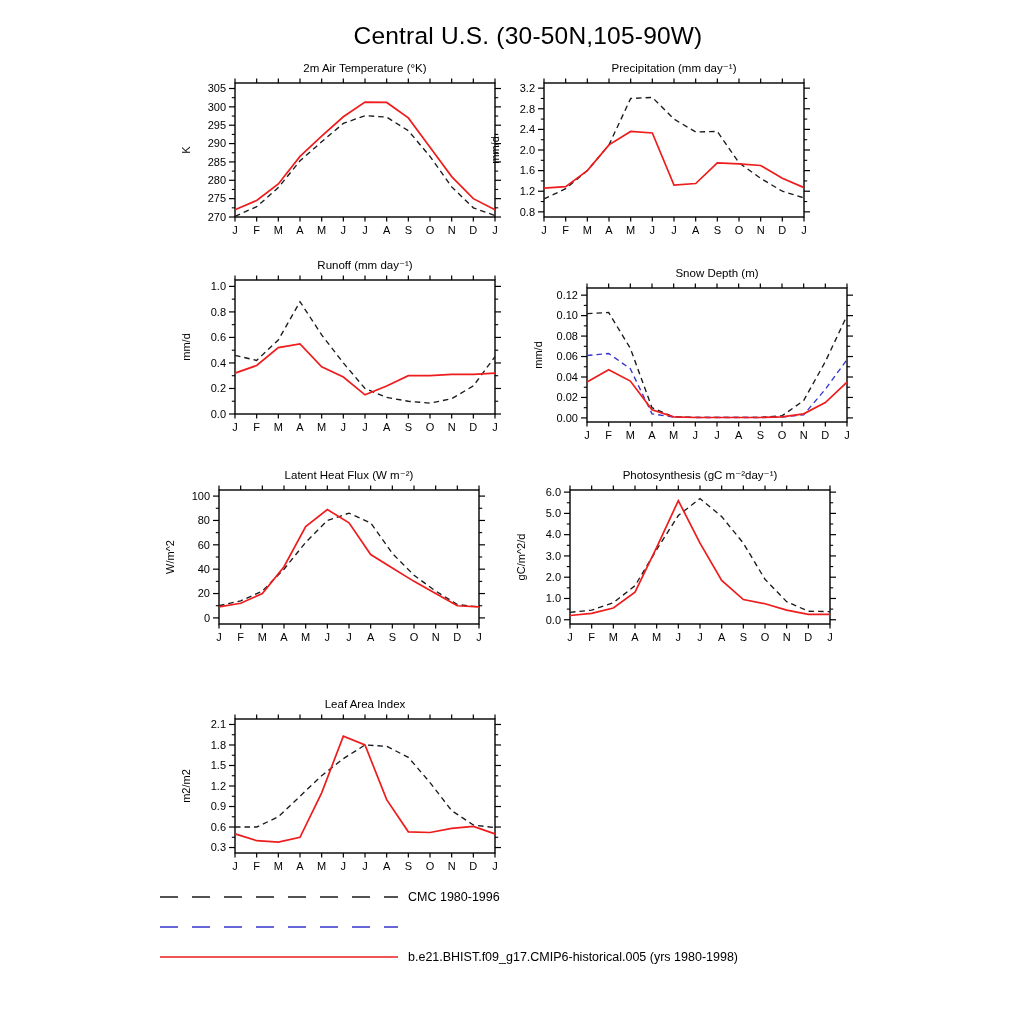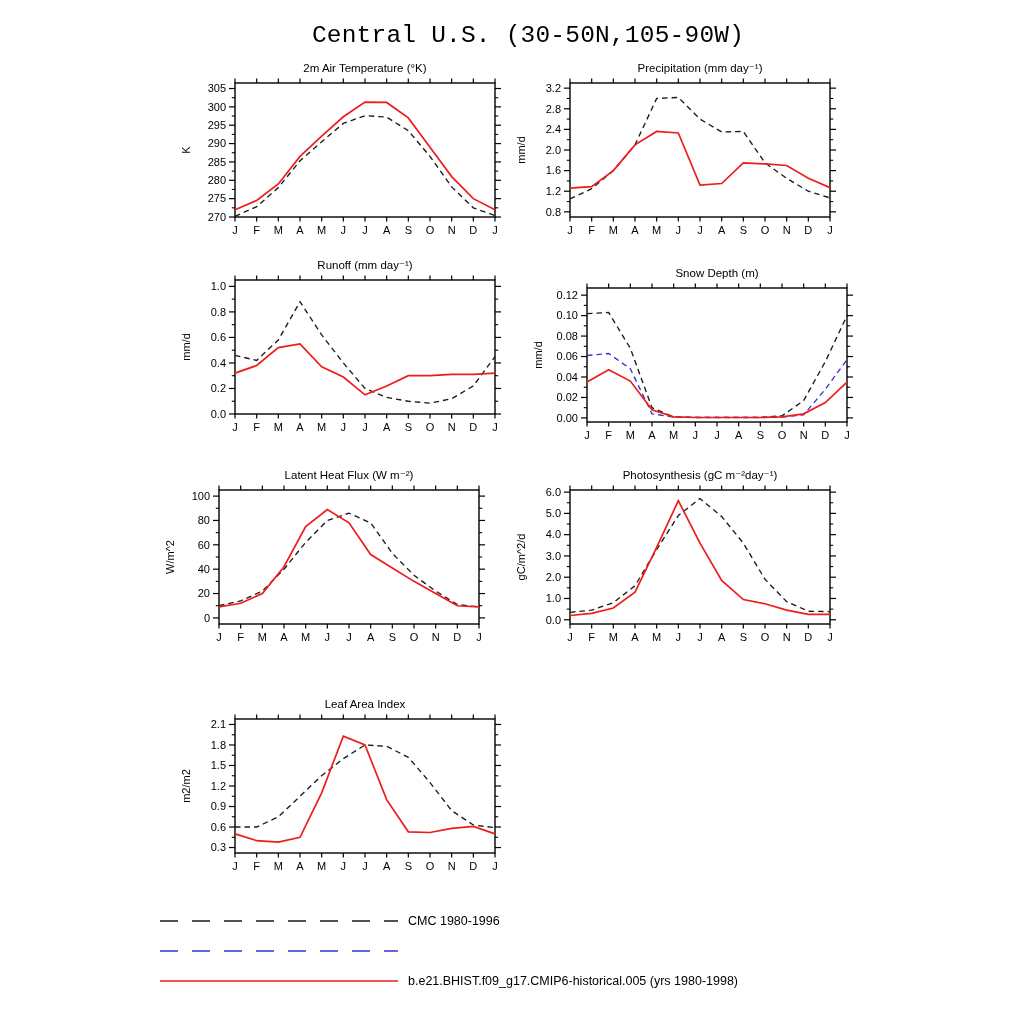--- a/index.html
+++ b/index.html
@@ -1,22 +1,22 @@
 <!DOCTYPE html>
 <html><head>
 <meta charset="utf-8">
 <style>
   html,body{margin:0;padding:0;background:#ffffff;}
   .page{position:relative;width:1024px;height:1024px;background:#ffffff;overflow:hidden;
         font-family:"Liberation Sans","DejaVu Sans",sans-serif;color:#000;}
   .main-title{position:absolute;top:22px;left:528px;transform:translateX(-50%);
-              font-size:24.5px;letter-spacing:0.2px;white-space:nowrap;font-family:Liberation Mono, monospace;}
+              font-size:24.5px;letter-spacing:0.2px;white-space:nowrap;}
   .chart{position:absolute;width:345px;height:205px;}
   .chart svg{display:block;}
-  .legend{position:absolute;left:160px;top:906px;}
+  .legend{position:absolute;left:160px;top:882px;}
   .legend-row{display:flex;align-items:center;height:30px;}
   .legend-label{font-size:12.5px;margin-left:8px;white-space:nowrap;}
 </style>
 </head>
 <body>
 
 <div class="page">
 
   <div class="main-title">Central U.S. (30-50N,105-90W)</div>
 
@@ -99,21 +99,21 @@
         <line x1="75" y1="79.3972602739726" x2="71.8" y2="79.3972602739726" stroke="#000000" stroke-width="1.1"></line>
         <line x1="335" y1="79.3972602739726" x2="338.2" y2="79.3972602739726" stroke="#000000" stroke-width="1.1"></line>
         <line x1="75" y1="61.04109589041096" x2="71.8" y2="61.04109589041096" stroke="#000000" stroke-width="1.1"></line>
         <line x1="335" y1="61.04109589041096" x2="338.2" y2="61.04109589041096" stroke="#000000" stroke-width="1.1"></line>
         <line x1="75" y1="42.68493150684931" x2="71.8" y2="42.68493150684931" stroke="#000000" stroke-width="1.1"></line>
         <line x1="335" y1="42.68493150684931" x2="338.2" y2="42.68493150684931" stroke="#000000" stroke-width="1.1"></line>
         <polyline points="75.00,161.27 96.67,151.72 118.33,132.63 140.00,105.83 161.67,86.74 183.33,68.38 205.00,60.67 226.67,62.14 248.33,75.73 270.00,101.42 291.67,131.90 313.33,152.82 335.00,160.53" fill="none" stroke="#1a1a1a" stroke-width="1.35" stroke-dasharray="5.5 4"></polyline>
         <polyline points="75.00,154.66 96.67,145.48 118.33,128.96 140.00,101.42 161.67,81.23 183.33,61.78 205.00,47.09 226.67,47.46 248.33,62.88 270.00,92.25 291.67,121.62 313.33,143.64 335.00,154.66" fill="none" stroke="#ee1c1c" stroke-width="1.7"></polyline>
       </svg>
   </div>
-  <div class="chart" style="left:495px;top:55px">
+  <div class="chart" style="left:469px;top:55px">
     <svg width="345" height="205" viewBox="0 0 345 205">
         <text x="205" y="17" text-anchor="middle" font-size="11.5" fill="#000000">Precipitation (mm day⁻¹)</text>
         <text x="30" y="95" text-anchor="middle" font-size="11" fill="#000000" transform="rotate(-90 30 95)">mm/d</text>
         <rect x="75" y="28" width="260" height="134" fill="none" stroke="#000000" stroke-width="1.4"></rect>
         <line x1="75" y1="162" x2="75" y2="166.5" stroke="#000000" stroke-width="1.2"></line>
         <line x1="75" y1="28" x2="75" y2="23.5" stroke="#000000" stroke-width="1.2"></line>
         <text x="75" y="179" text-anchor="middle" font-size="11" fill="#000000">J</text>
         <line x1="96.66666666666667" y1="162" x2="96.66666666666667" y2="166.5" stroke="#000000" stroke-width="1.2"></line>
         <line x1="96.66666666666667" y1="28" x2="96.66666666666667" y2="23.5" stroke="#000000" stroke-width="1.2"></line>
         <text x="96.66666666666667" y="179" text-anchor="middle" font-size="11" fill="#000000">F</text>

